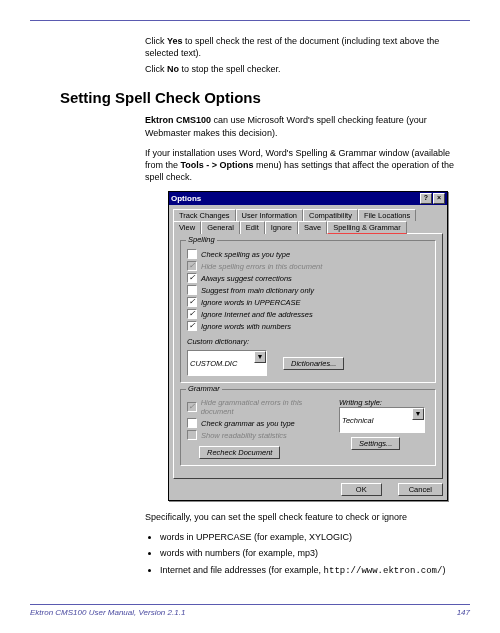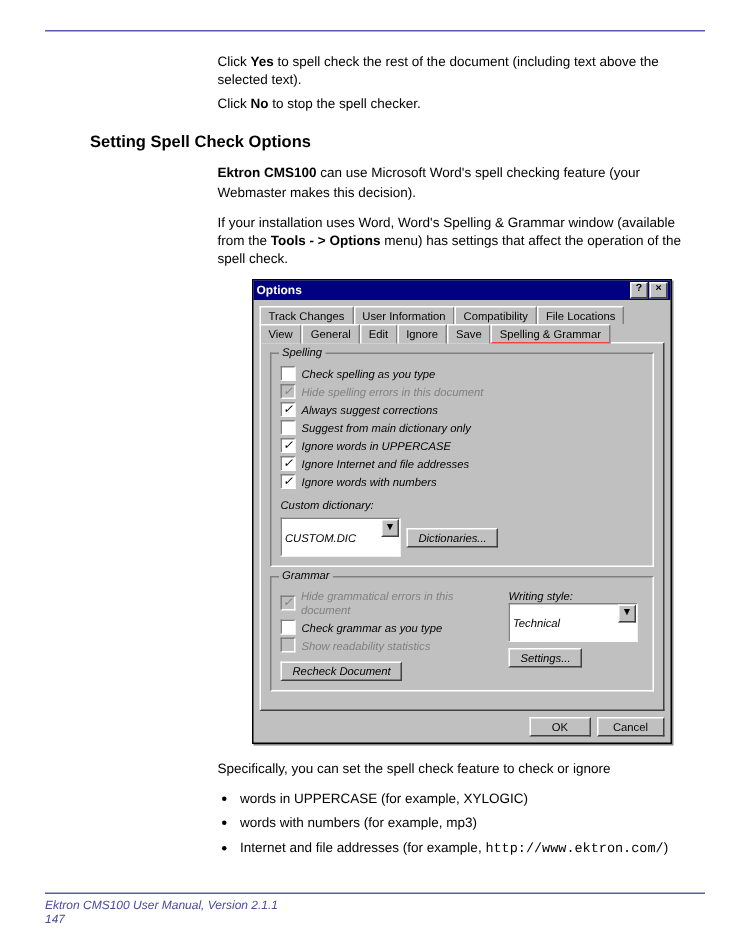--- a/index.html
+++ b/index.html
@@ -14,21 +14,21 @@
     padding: 20px 30px 25px 30px;
   }
   .top-rule {
     border-top: 1.5px solid #5a5ab0;
     margin-bottom: 14px;
   }
   .intro-block { margin-left: 115px; margin-bottom: 14px; line-height: 1.35; }
   .intro-block p { margin-bottom: 4px; }
   .section-heading {
     font-weight: bold;
-    font-size: 11px;
+    font-size: 15px;
     margin-left: 30px;
     margin-bottom: 8px;
   }
   .body-block { margin-left: 115px; line-height: 1.35; }
   .body-block p { margin-bottom: 8px; }
   .body-block strong { font-weight: bold; }
 
   
   .dialog-wrap { margin: 8px 0 10px 115px; padding-left: 23px; }
   .dialog {
@@ -156,20 +156,21 @@
     line-height: 10px;
   }
   .dlg-btn {
     background: #c0c0c0;
     border: 1px solid #fff;
     border-right-color: #404040;
     border-bottom-color: #404040;
     padding: 1px 7px;
     font-size: 7.5px;
     display: inline-block;
+    margin-left: 12px;
   }
   .grammar-cols { display: flex; gap: 8px; }
   .grammar-left { flex: 1; }
   .grammar-right { width: 90px; }
   .btn-bar {
     display: flex;
     justify-content: flex-end;
     gap: 4px;
     padding: 4px;
   }
@@ -183,21 +184,20 @@
     bottom: 16px;
     left: 30px;
     right: 30px;
     border-top: 1px solid #5a5ab0;
     padding-top: 3px;
     display: flex;
     justify-content: space-between;
     font-size: 8px;
     font-style: italic;
     color: #4a4aa0;
-    flex-direction: column;
   }
 </style>
 </head>
 <body>
 
 <div class="top-rule"></div>
 
 <div class="intro-block">
   <p>
     <span>Click </span><strong>Yes</strong><span> to spell check the rest of the document (including text above the selected text).</span>

